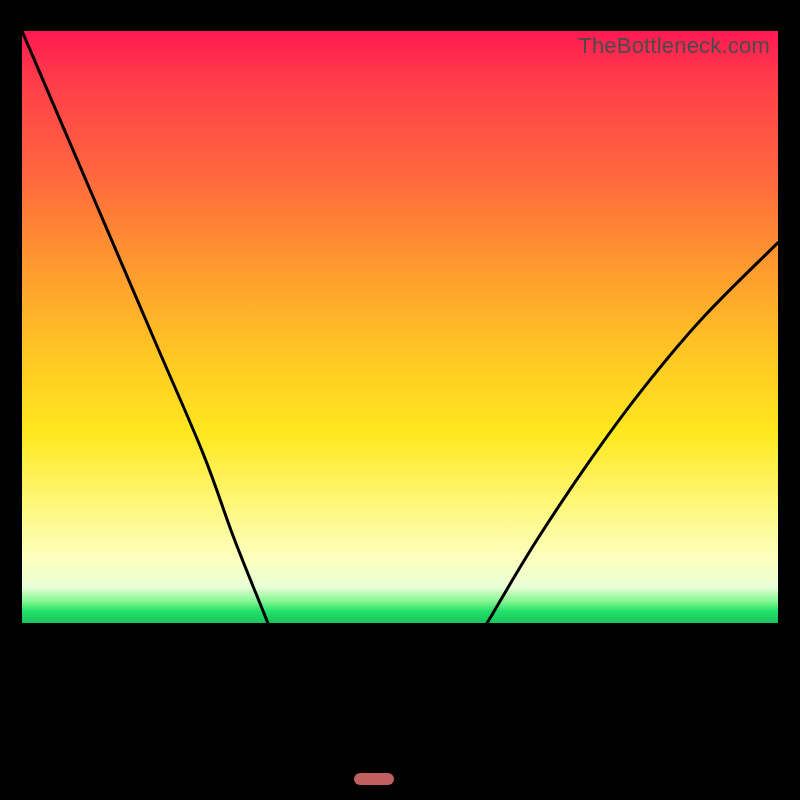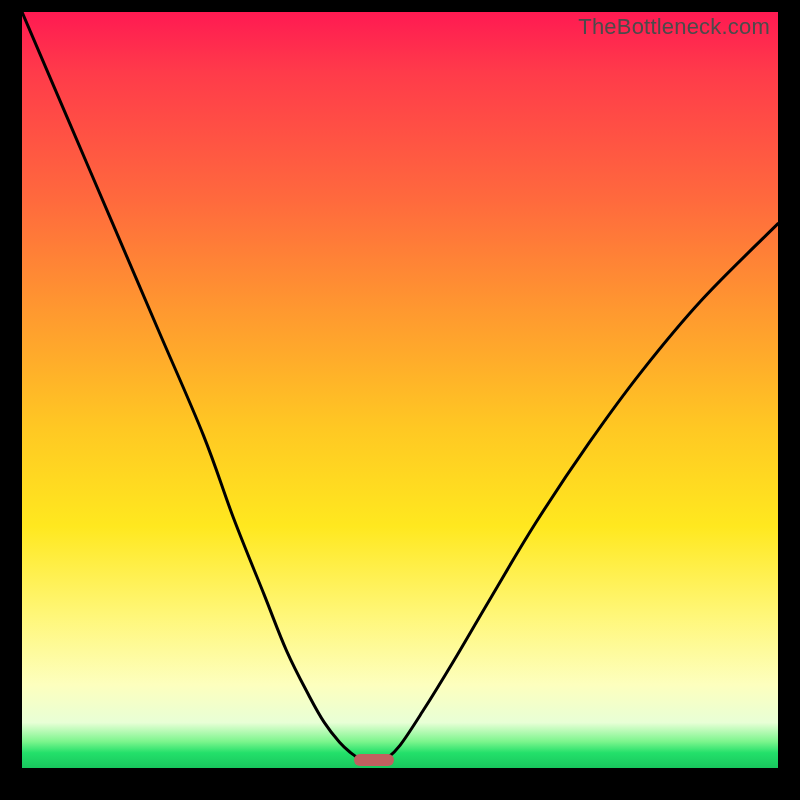--- a/index.html
+++ b/index.html
@@ -13,23 +13,23 @@
   }
   .frame {
     position: absolute;
     left: 0; top: 0;
     width: 800px; height: 800px;
     background: #000;
   }
   .plot {
     position: absolute;
     left: 22px;
-    top: 12px;
+    top: 31px;
     width: 756px;
-    height: 756px;
+    height: 592px;
     
     background: linear-gradient(
       to bottom,
       #ff1a52 0%,
       #ff3b4a 8%,
       #ff6a3d 25%,
       #ff9a2f 40%,
       #ffc823 55%,
       #ffe81f 68%,
       #fff77a 80%,

